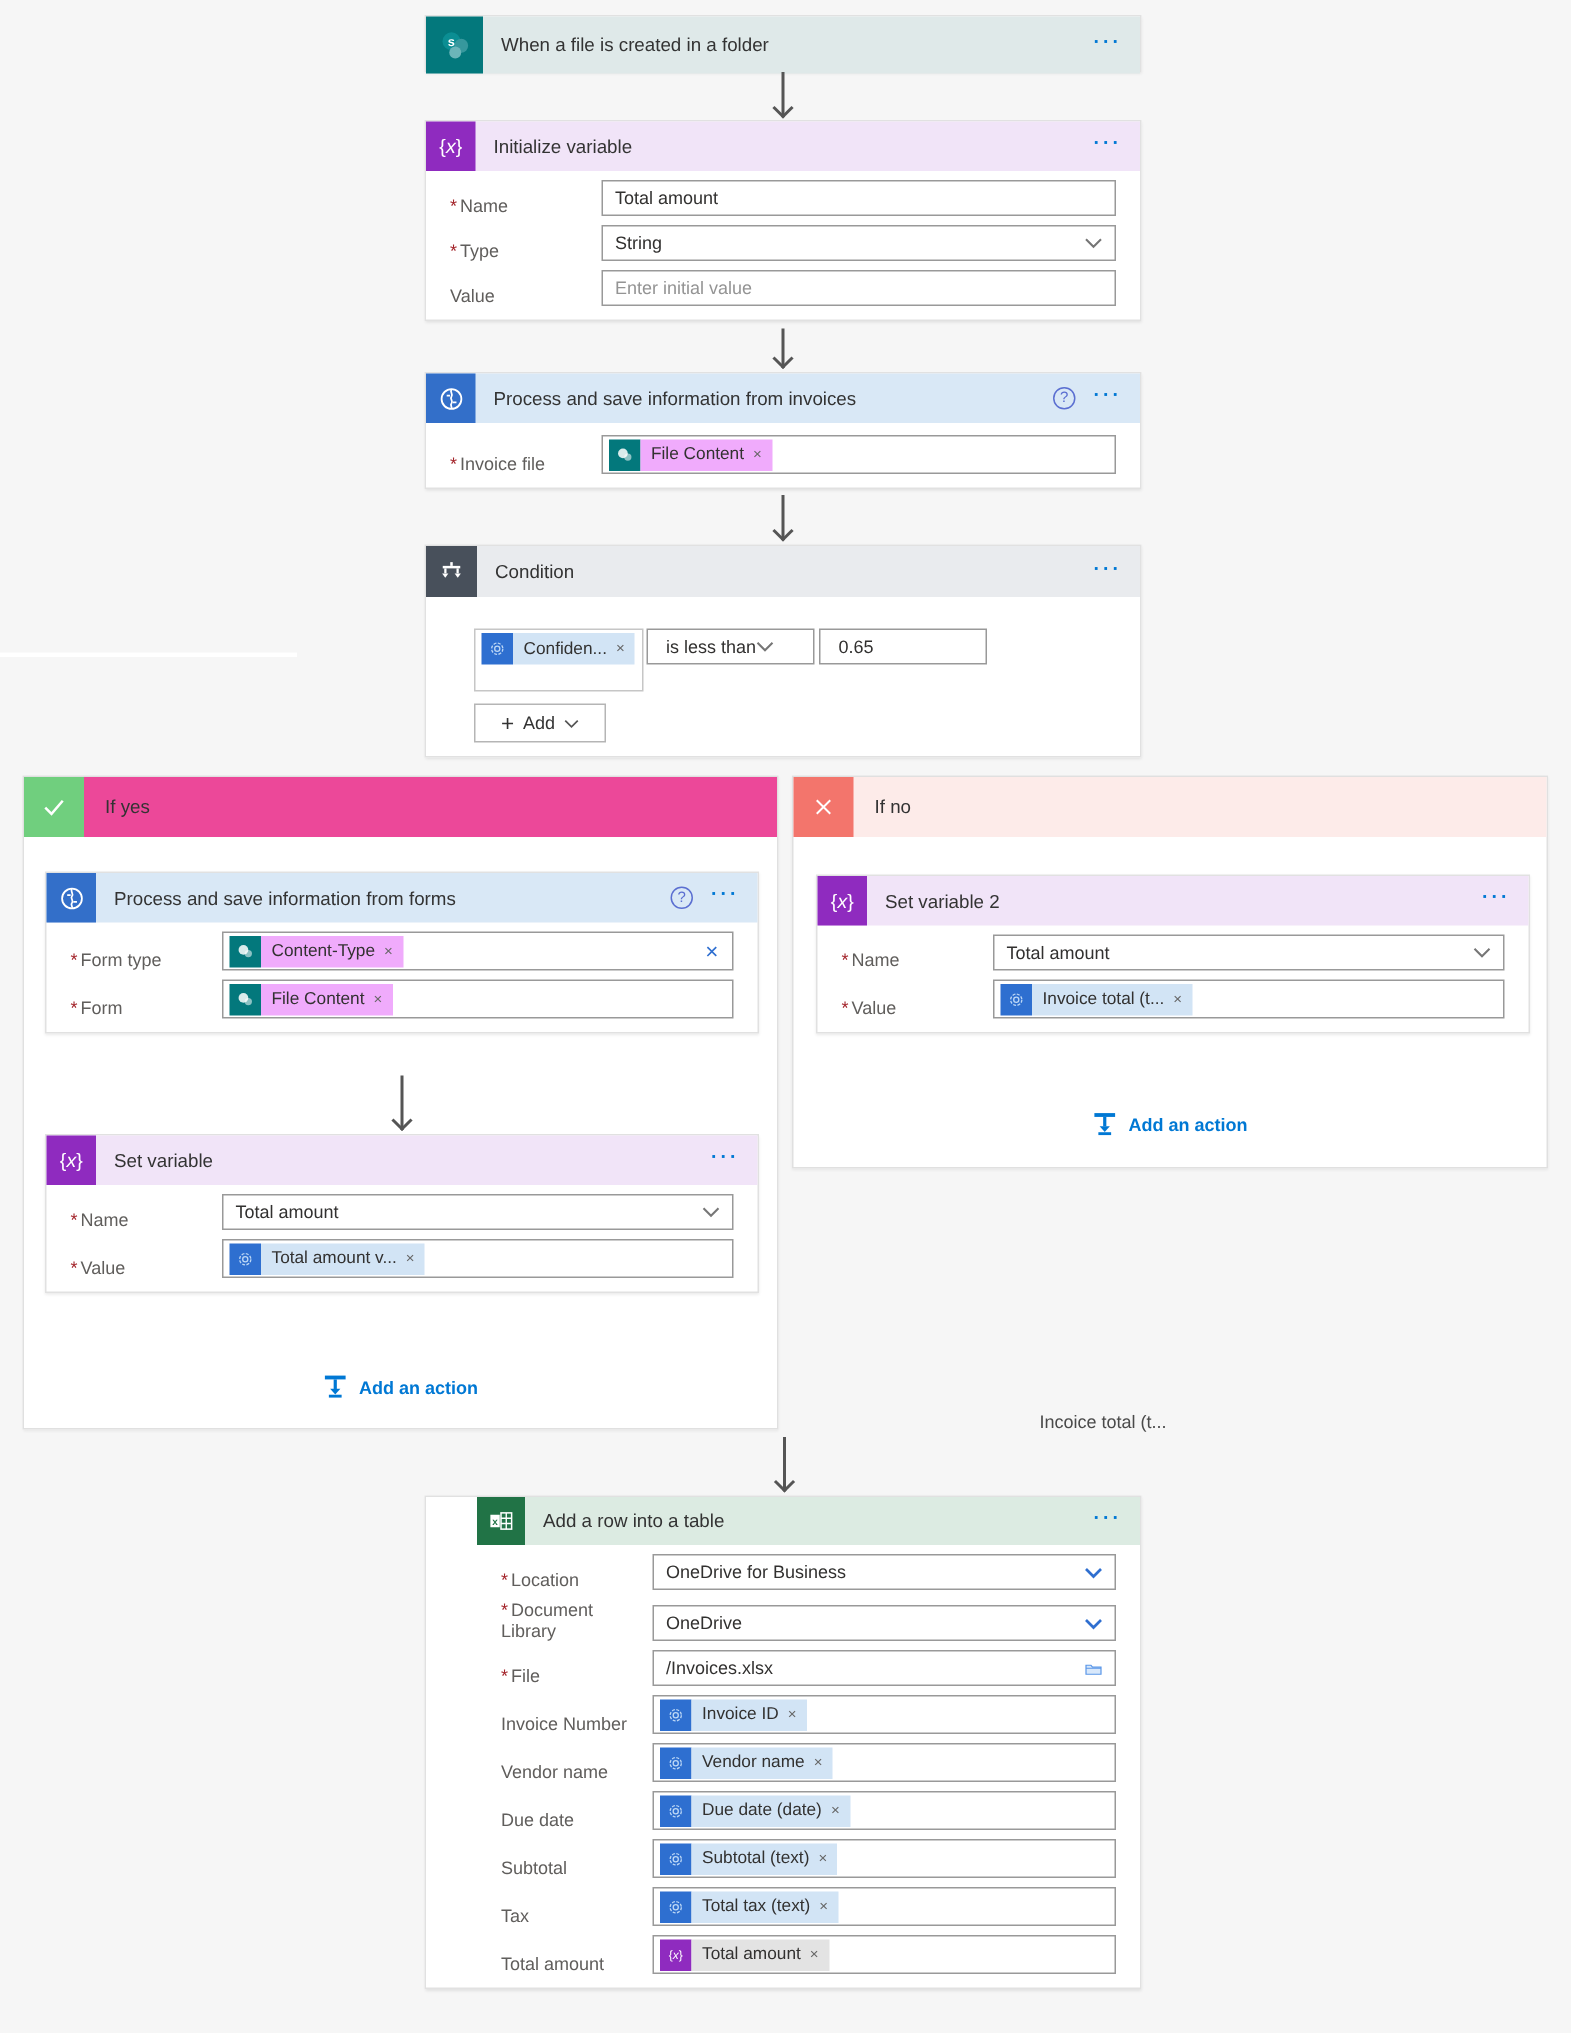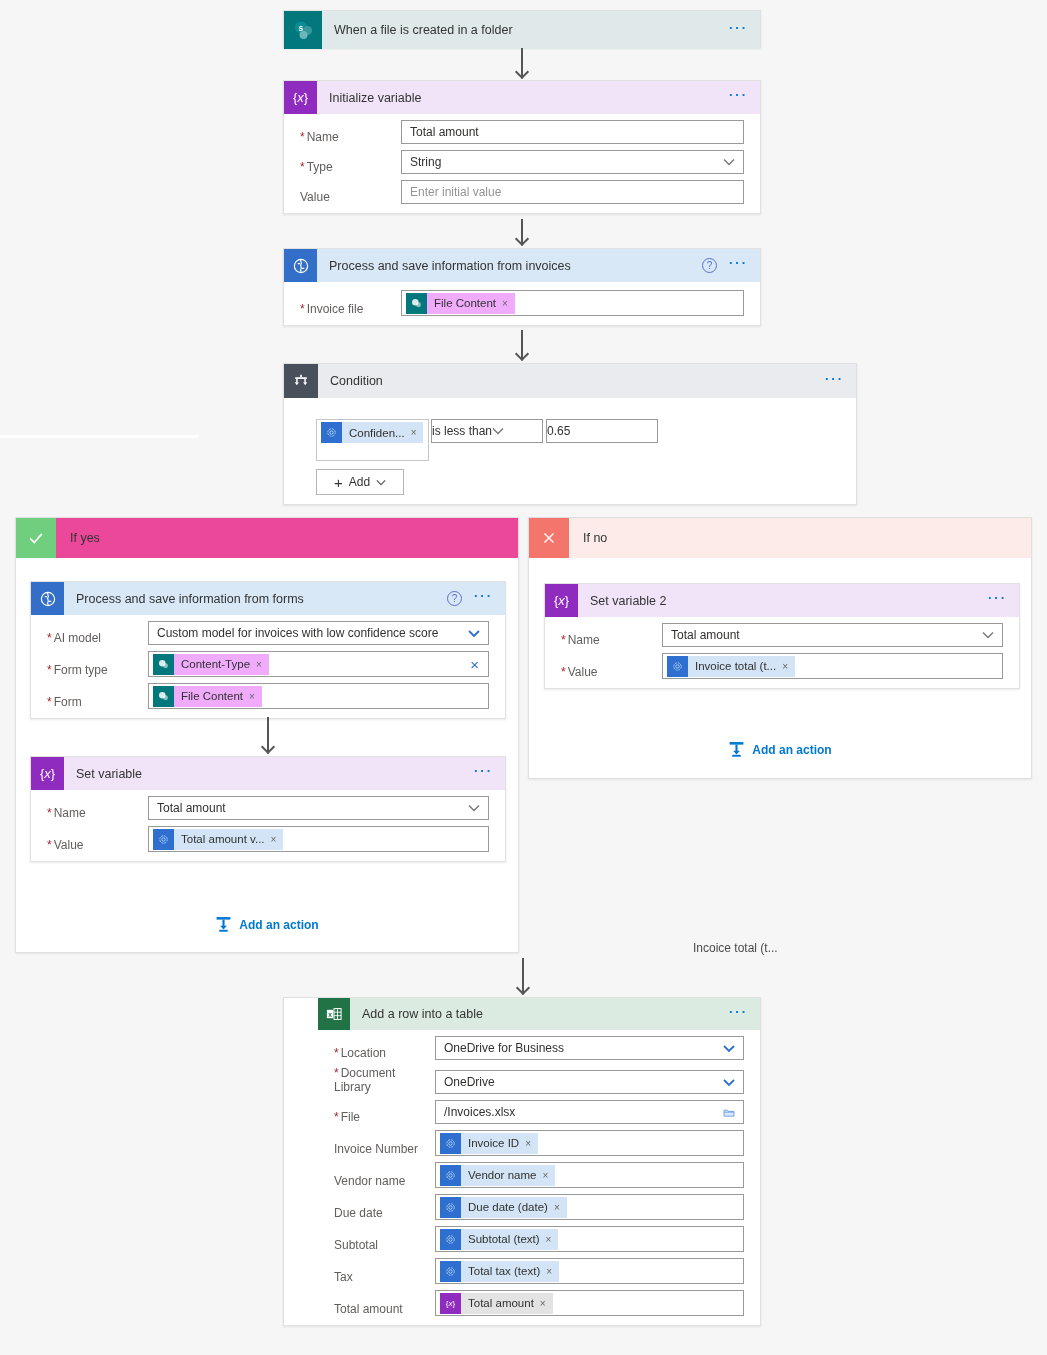--- a/index.html
+++ b/index.html
@@ -88,21 +88,21 @@
 
   .cond-body { position:relative; height:108px; }
   .cond-operand {
     position:absolute; left:32px; top:21px; width:113px; height:42px;
     border:1px solid #c6c6c6; padding:2px;
   }
   .cond-op { position:absolute; left:147px; top:21px; width:112px; }
   .cond-val { position:absolute; left:262px; top:21px; width:112px; }
   .cond-box {
     height:24px; border:1px solid #999; background:#fff; display:flex;
-    align-items:center; font-size:12px; color:#323130; padding-left:0;
+    align-items:center; font-size:12px; color:#323130; padding-left:12px;
   }
   .cond-add {
     position:absolute; left:32px; top:71px; width:88px; height:26px;
     border:1px solid #b5b5b5; background:#fff; display:flex; align-items:center;
     justify-content:center; gap:6px; font-size:12px; color:#333; cursor:pointer;
   }
   .clear-x { color:#2f6fd0; font-size:15px; margin-right:9px; cursor:pointer; }
   .float-text { position:absolute; font-size:12px; color:#4a4a4a; }
   .artifact { position:absolute; background:rgba(255,255,255,.95); }
 </style>
@@ -186,21 +186,21 @@
               <span>File Content</span>
               <span class="x">×</span>
             </span>
         </div>
       </div>
     </div>
   </div>
 
   <div class="arrow" style="left:521px; top:330px; height:30px;"></div>
 
-  <div class="card" style="left:283px; top:363px; width:574px; height:142px;">
+  <div class="card" style="left:283px; top:363px; width:478px; height:142px;">
     <div class="card-header" style="height:34px; background:#e9ebee;">
       <div class="hicon" style="width:34px;height:34px;flex:0 0 34px;background:#48505b;">
         <svg width="20" height="20" viewBox="0 0 24 24" fill="#fff">
           <rect x="11" y="4.5" width="2" height="3"></rect>
           <rect x="5" y="7.5" width="14" height="2"></rect>
           <rect x="6.2" y="9.5" width="1.8" height="4"></rect>
           <rect x="16" y="9.5" width="1.8" height="4"></rect>
           <path d="M4.5 13.5h5l-2.5 3.5z"></path>
           <path d="M14.5 13.5h5l-2.5 3.5z"></path>
         </svg>
@@ -263,29 +263,20 @@
             <circle cx="12" cy="12" r="7.2"></circle>
             <path d="M12 5.2 c-1.6 1.6 1.6 3.4 0 5 c-1.6 1.6 1.6 3.4 0 5 c-1.3 1.3 0.6 2.6 0 3.6"></path>
             <path d="M8.5 9.5h2.5 M13 14.5h2.6"></path>
           </svg>
         </div>
         <div class="htitle">Process and save information from forms</div>
         <div class="helpq">?</div>
         <div class="hmenu">···</div>
       </div>
       <div class="row">
-        <div class="rlabel"><span class="req">*</span><span>AI model</span></div>
-        <div class="field">
-          <span class="val">Custom model for invoices with low confidence score</span>
-          <svg class="chev" width="13" height="9" viewBox="0 0 12 8">
-              <polyline points="1,1.5 6,6.5 11,1.5" fill="none" stroke="#2f6fd0" stroke-width="1.8"></polyline>
-            </svg>
-        </div>
-      </div>
-      <div class="row">
         <div class="rlabel"><span class="req">*</span><span>Form type</span></div>
         <div class="field tall">
           <div class="pill">
             <span class="picon" style="background:#03787c;">
               <svg width="13" height="13" viewBox="0 0 16 16">
                   <circle cx="6.5" cy="6.5" r="4" fill="rgba(255,255,255,.85)"></circle>
                   <circle cx="10.5" cy="9.5" r="3" fill="rgba(255,255,255,.55)"></circle>
                 </svg>
             </span>
             <span class="ptext teal-bg">

